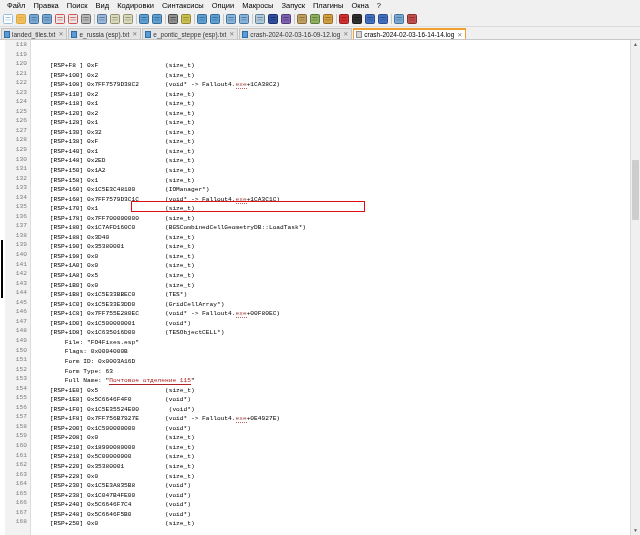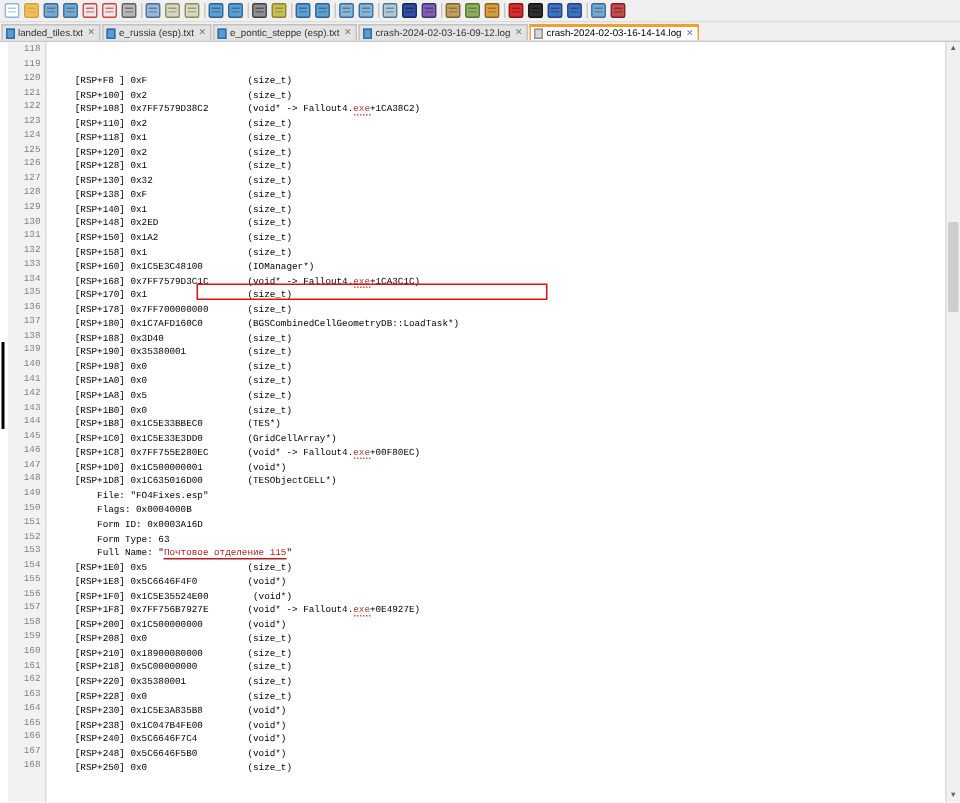--- a/index.html
+++ b/index.html
@@ -269,20 +269,34 @@
   }
   .vscroll .arrow.up { top: 0; }
   .vscroll .arrow.down { bottom: 0; }
 </style>
 </head>
 <body>
 
 <div id="app">
 
 
+  <div class="menubar" id="menubar">
+      <div class="menu-item">Файл</div>
+      <div class="menu-item">Правка</div>
+      <div class="menu-item">Поиск</div>
+      <div class="menu-item">Вид</div>
+      <div class="menu-item">Кодировки</div>
+      <div class="menu-item">Синтаксисы</div>
+      <div class="menu-item">Опции</div>
+      <div class="menu-item">Макросы</div>
+      <div class="menu-item">Запуск</div>
+      <div class="menu-item">Плагины</div>
+      <div class="menu-item">Окна</div>
+      <div class="menu-item">?</div>
+    </div>
 
   <div class="toolbar" id="toolbar">
       <div class="tb-icon">
         <svg width="12" height="12" viewBox="0 0 12 12">
           <rect x="1.5" y="1.5" width="9" height="9" rx="1" fill="#ffffff" stroke="#8ab4d8" stroke-width="0.9"></rect>
           <rect x="3.3" y="4" width="5.4" height="1" fill="#8ab4d8" opacity="0.75"></rect>
           <rect x="3.3" y="6.4" width="5.4" height="1" fill="#8ab4d8" opacity="0.55"></rect>
         </svg>
       </div>
       <div class="tb-icon">

